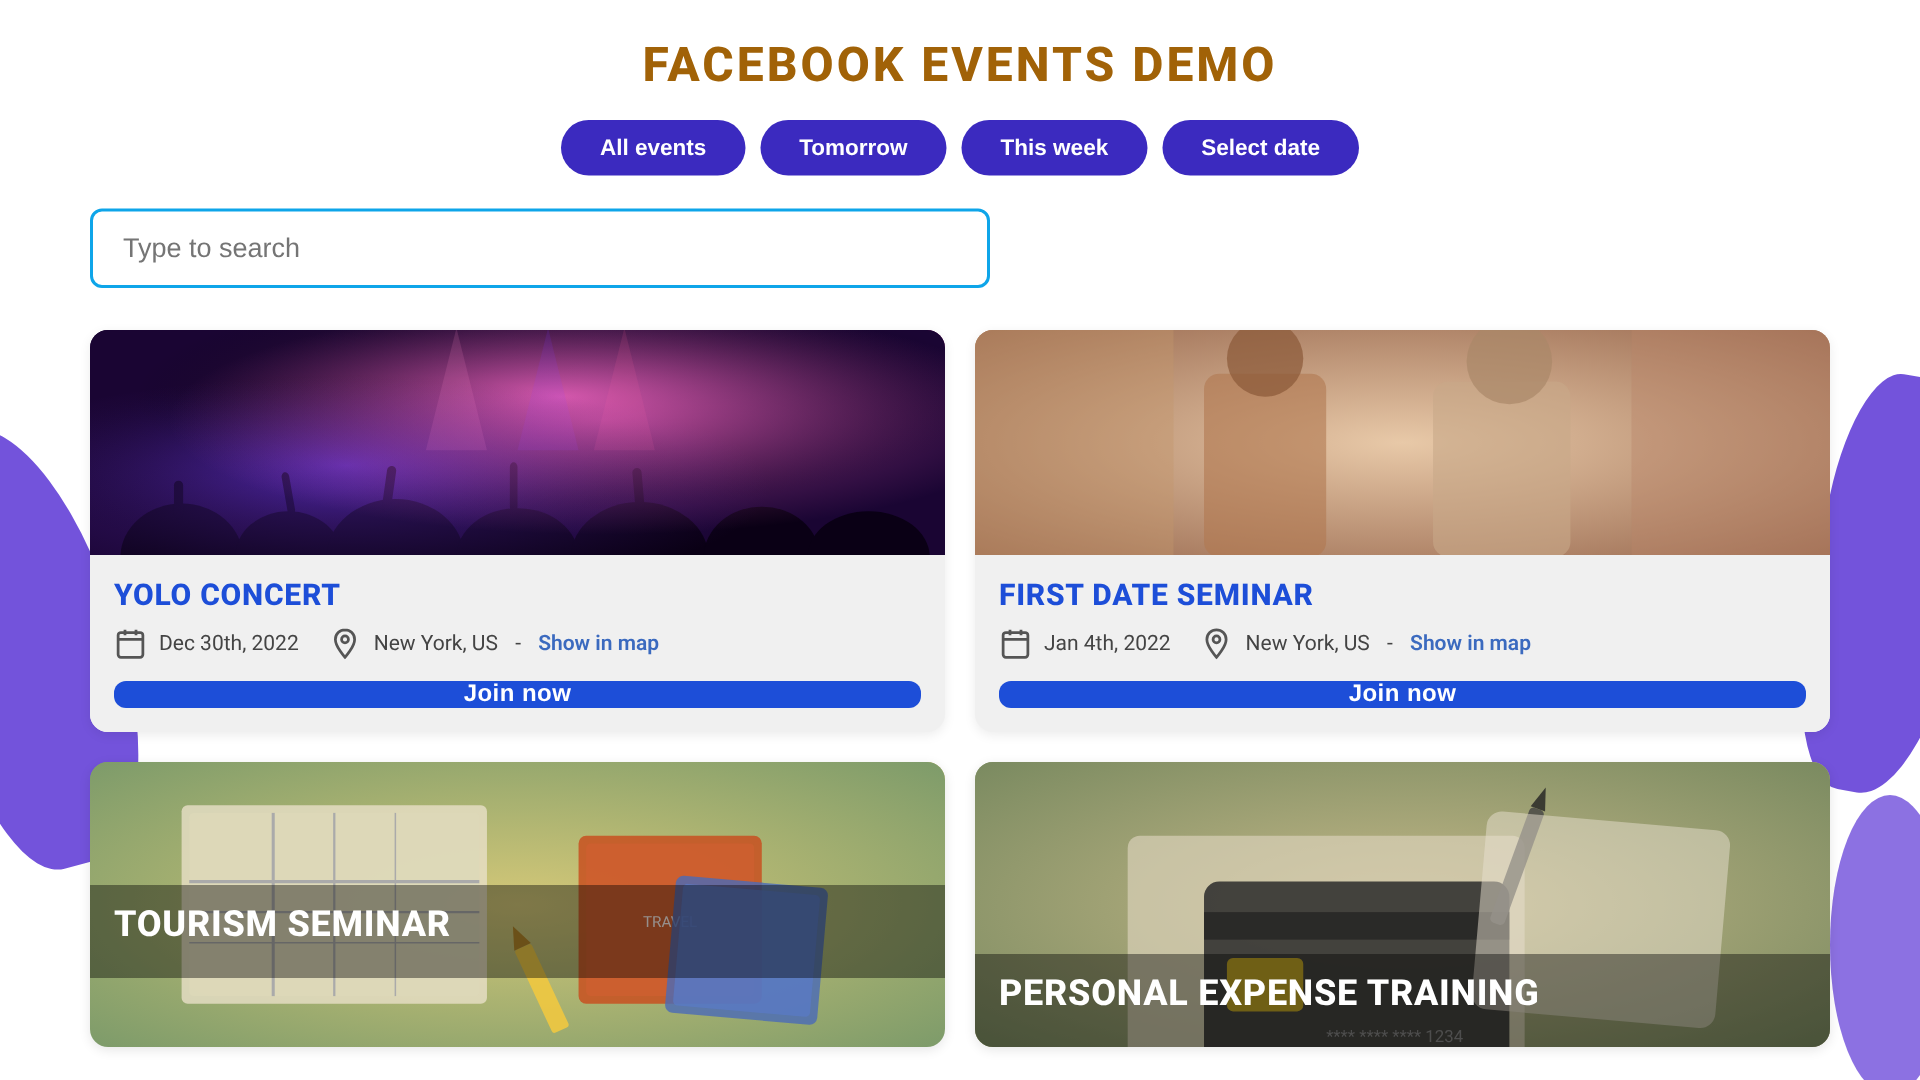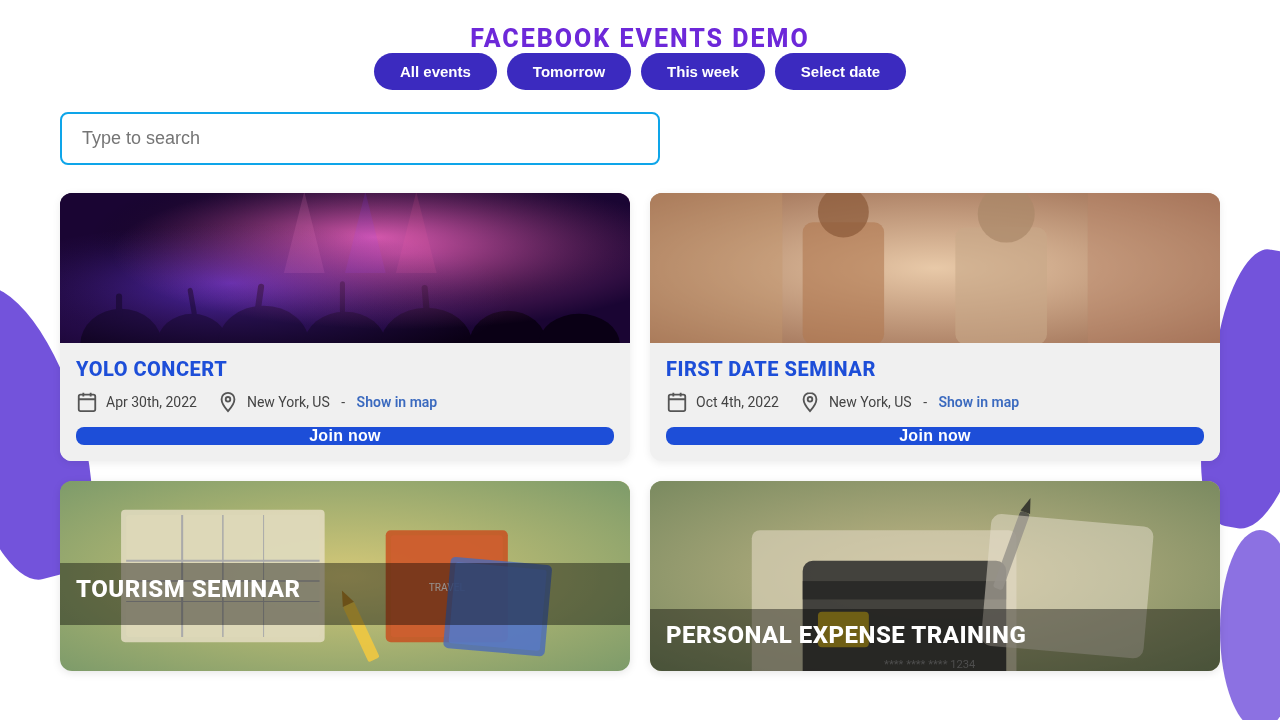--- a/index.html
+++ b/index.html
@@ -51,24 +51,25 @@
 
     .page-wrapper {
       position: relative;
       z-index: 1;
       padding: 24px 60px 40px 60px;
     }
 
     
     .page-title {
       text-align: center;
-      font-size: 25px;
+      font-size: 32px;
       font-weight: 800;
       letter-spacing: 2px;
-      color: #6d28d9;
+      color: #a16207;
+      margin-bottom: 18px;
     }
 
     
     .filter-bar {
       display: flex;
       justify-content: center;
       gap: 10px;
       margin-bottom: 22px;
     }
     .filter-btn {
@@ -298,21 +299,21 @@
       <div class="event-card-body">
         <div class="event-title">YOLO CONCERT</div>
         <div class="event-meta">
           <div class="event-meta-item">
             <svg class="meta-icon" viewBox="0 0 24 24" fill="none" stroke="#555" stroke-width="2">
               <rect x="3" y="4" width="18" height="18" rx="2"></rect>
               <line x1="3" y1="9" x2="21" y2="9"></line>
               <line x1="8" y1="2" x2="8" y2="6"></line>
               <line x1="16" y1="2" x2="16" y2="6"></line>
             </svg>
-            <span>Apr 30th, 2022</span>
+            <span>Dec 30th, 2022</span>
           </div>
           <div class="event-meta-item">
             <svg class="meta-icon" viewBox="0 0 24 24" fill="none" stroke="#555" stroke-width="2">
               <path d="M12 2C8.13 2 5 5.13 5 9c0 5.25 7 13 7 13s7-7.75 7-13c0-3.87-3.13-7-7-7z"></path>
               <circle cx="12" cy="9" r="2.5"></circle>
             </svg>
             <span>New York, US</span>
             <span>&nbsp;-&nbsp;</span>
             <a class="show-map-link">Show in map</a>
           </div>
@@ -344,21 +345,21 @@
       <div class="event-card-body">
         <div class="event-title">FIRST DATE SEMINAR</div>
         <div class="event-meta">
           <div class="event-meta-item">
             <svg class="meta-icon" viewBox="0 0 24 24" fill="none" stroke="#555" stroke-width="2">
               <rect x="3" y="4" width="18" height="18" rx="2"></rect>
               <line x1="3" y1="9" x2="21" y2="9"></line>
               <line x1="8" y1="2" x2="8" y2="6"></line>
               <line x1="16" y1="2" x2="16" y2="6"></line>
             </svg>
-            <span>Oct 4th, 2022</span>
+            <span>Jan 4th, 2022</span>
           </div>
           <div class="event-meta-item">
             <svg class="meta-icon" viewBox="0 0 24 24" fill="none" stroke="#555" stroke-width="2">
               <path d="M12 2C8.13 2 5 5.13 5 9c0 5.25 7 13 7 13s7-7.75 7-13c0-3.87-3.13-7-7-7z"></path>
               <circle cx="12" cy="9" r="2.5"></circle>
             </svg>
             <span>New York, US</span>
             <span>&nbsp;-&nbsp;</span>
             <a class="show-map-link">Show in map</a>
           </div>

